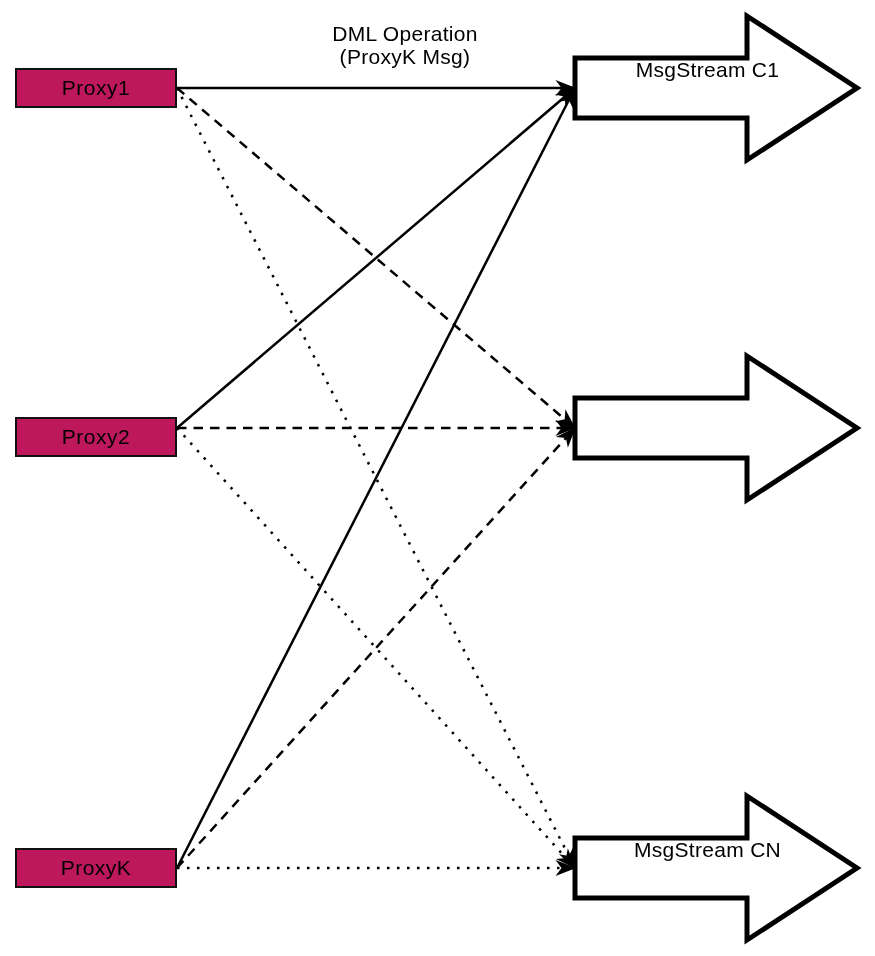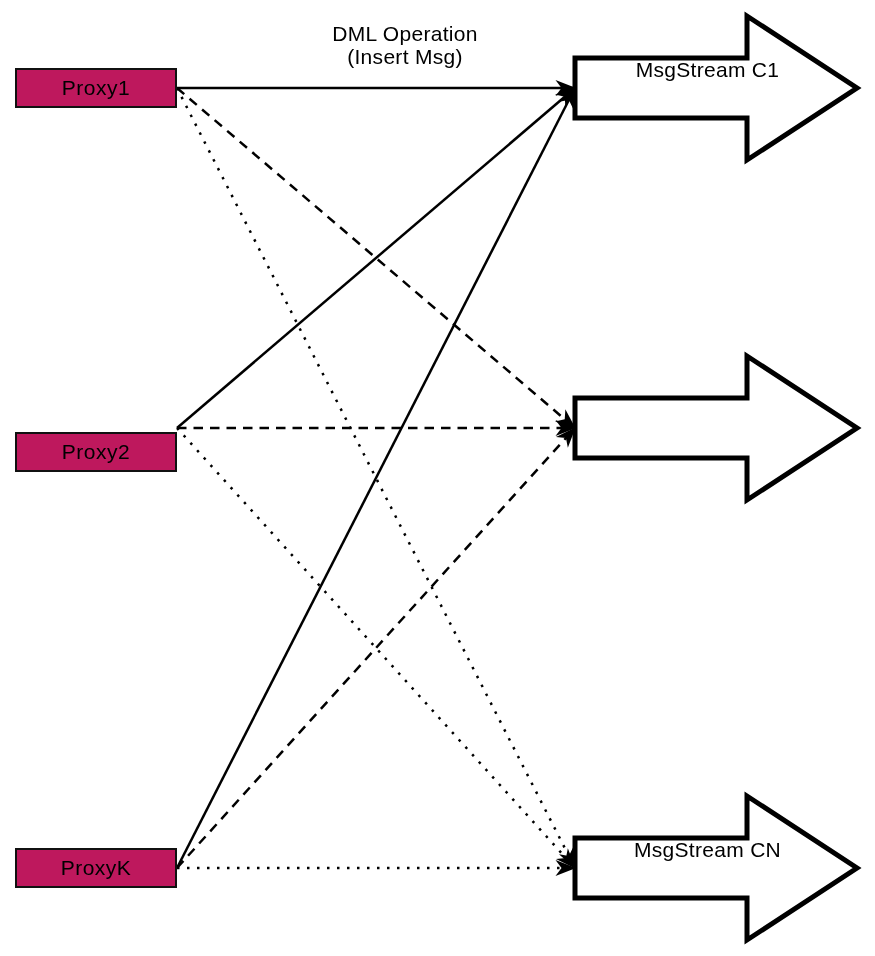--- a/index.html
+++ b/index.html
@@ -92,27 +92,27 @@
 
     <g>
       <polygon class="stream-arrow" points="575,58 747,58 747,16 857,88 747,160 747,118 575,118"></polygon>
       <polygon class="stream-arrow" transform="translate(0,340)" points="575,58 747,58 747,16 857,88 747,160 747,118 575,118"></polygon>
       <polygon class="stream-arrow" transform="translate(0,780)" points="575,58 747,58 747,16 857,88 747,160 747,118 575,118"></polygon>
     </g>
   </svg>
 
   <div class="annotation">
     <div>DML Operation</div>
-    <div>(Insert Msg)</div>
+    <div>(ProxyK Msg)</div>
   </div>
 
   <div class="proxy-node" style="top:68px">
     <span>Proxy1</span>
   </div>
-  <div class="proxy-node" style="top:432px">
+  <div class="proxy-node" style="top:417px">
     <span>Proxy2</span>
   </div>
   <div class="proxy-node" style="top:848px">
     <span>ProxyK</span>
   </div>
 
   <div class="stream-label" style="top:58px">
     <span>MsgStream C1</span>
   </div>
   <div class="stream-label" style="top:838px">

